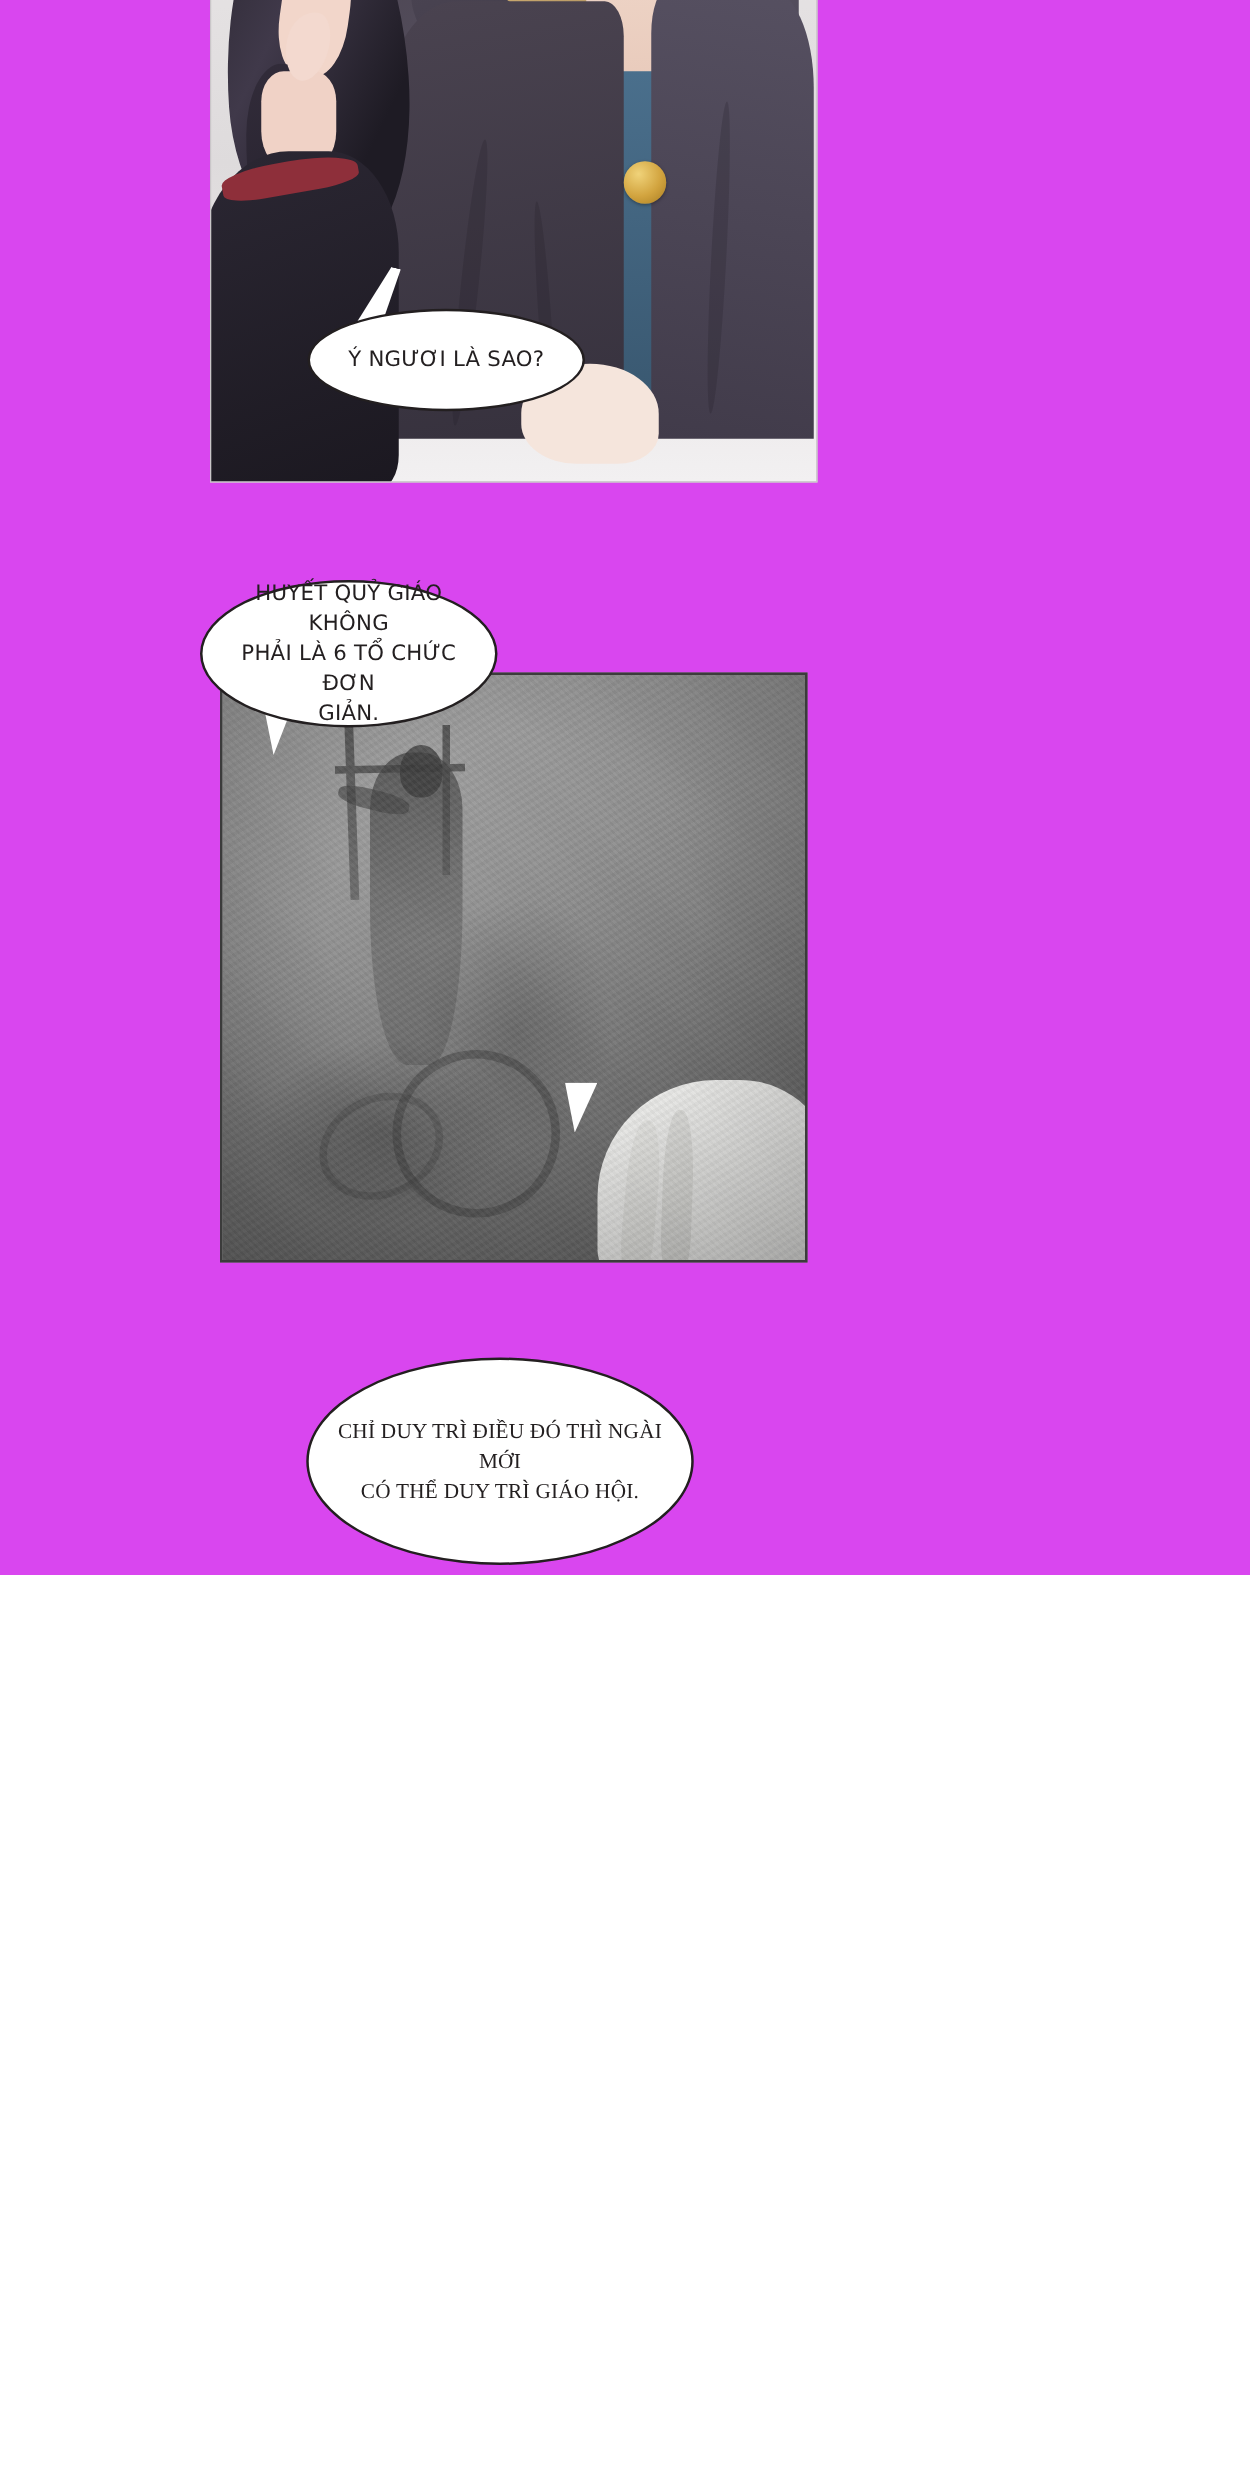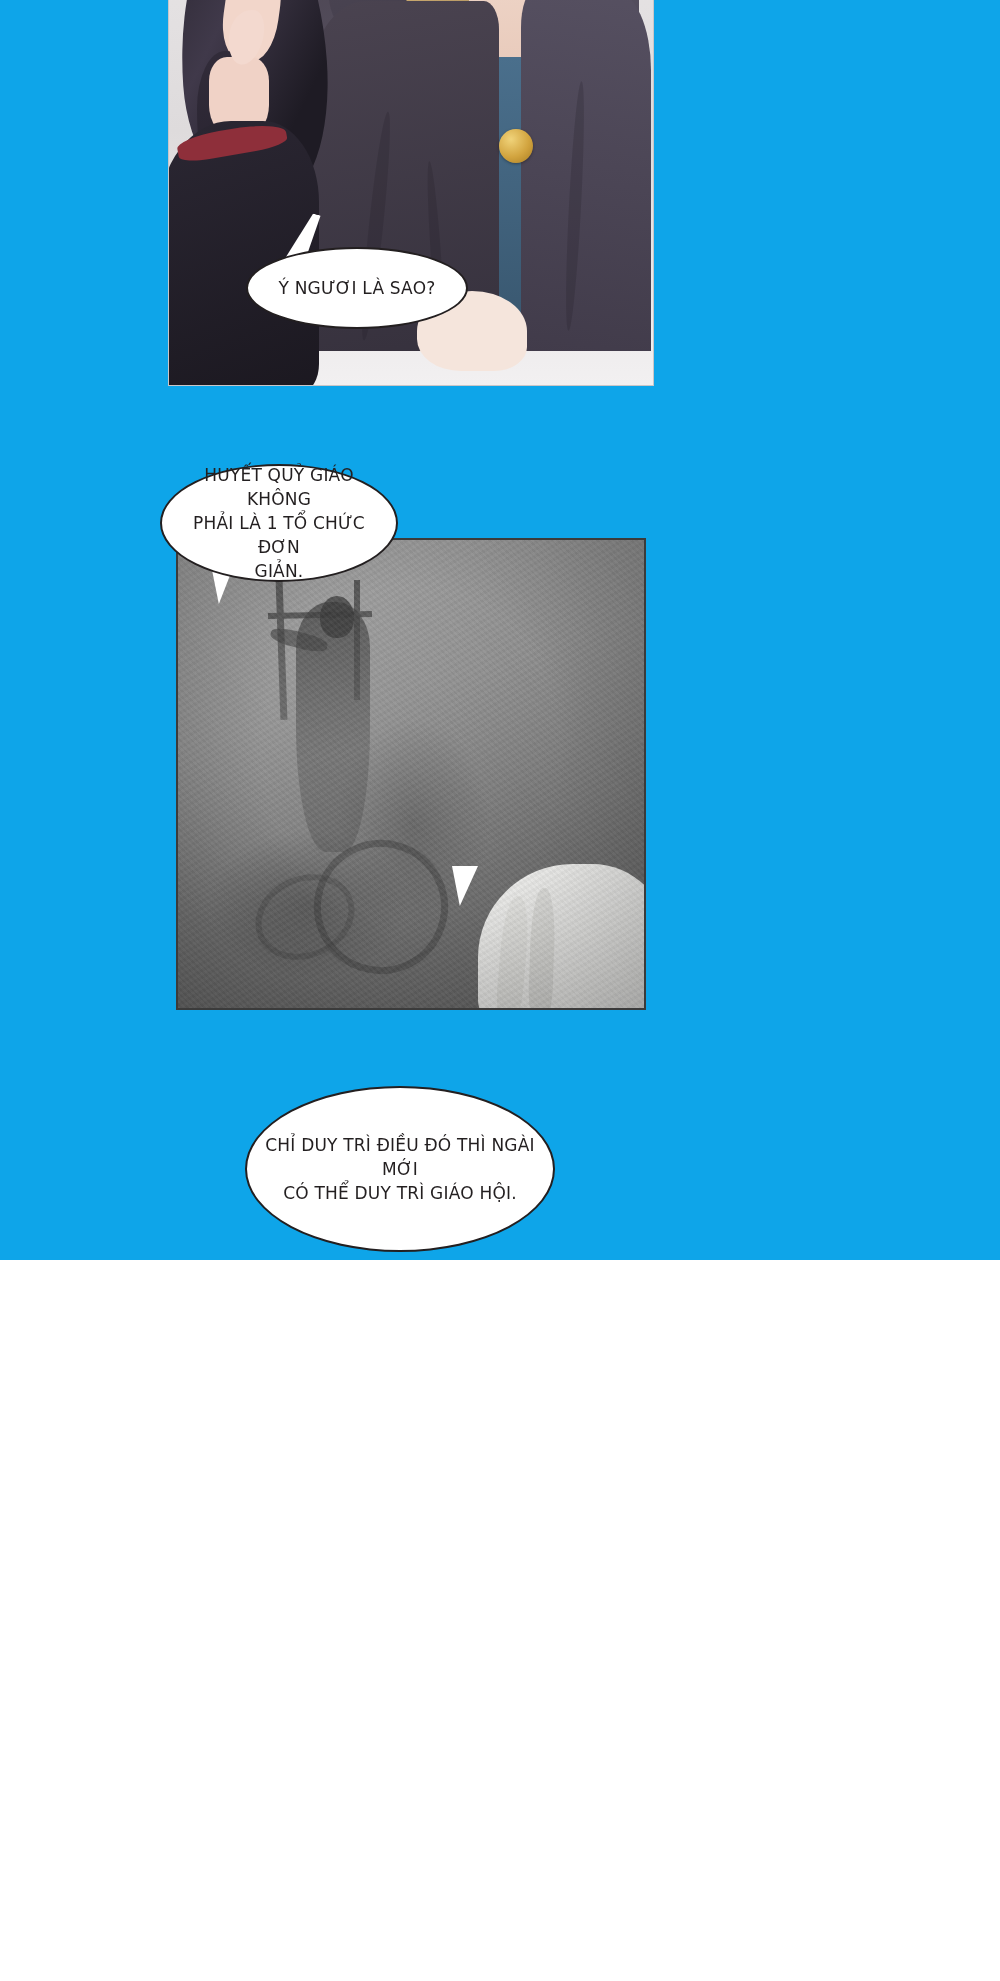--- a/index.html
+++ b/index.html
@@ -13,21 +13,21 @@
     position: relative;
     font-family: "DejaVu Sans", sans-serif;
     overflow: hidden;
   }
 
   .page {
     position: absolute;
     left: 0; top: 0;
     width: 1000px;
     height: 1981px;
-    background: #0ea5e9;
+    background: #d946ef;
   }
 
   
   .panel1 {
     position: absolute;
     left: 168px;
     top: -40px;
     width: 486px;
     height: 426px;
     background: #d8d5d7;
@@ -449,20 +449,21 @@
   }
 
   
   .bubble4 {
     left: 245px;
     top: 1086px;
     width: 310px;
     height: 166px;
     font-size: 17px;
     z-index: 6;
+    font-family: Liberation Serif, serif;
   }
 
   .footer-space {
     position: absolute;
     left: 0;
     top: 1260px;
     width: 1000px;
     height: 721px;
     background: #ffffff;
   }
@@ -517,21 +518,21 @@
     <div class="p2-hand"></div>
     <div class="p2-finger"></div>
     <div class="p2-finger2"></div>
     <div class="p2-grain"></div>
     <div class="p2-vignette"></div>
   </div>
 
   <div class="tail2"></div>
   <div class="bubble bubble2">
     <span class="txt">HUYẾT QUỶ GIÁO KHÔNG
-PHẢI LÀ 1 TỔ CHỨC ĐƠN
+PHẢI LÀ 6 TỔ CHỨC ĐƠN
 GIẢN.</span>
   </div>
 
   <div class="tail3"></div>
 
   <div class="bubble bubble4">
     <span class="txt">CHỈ DUY TRÌ ĐIỀU ĐÓ THÌ NGÀI MỚI
 CÓ THỂ DUY TRÌ GIÁO HỘI.</span>
   </div>
 

